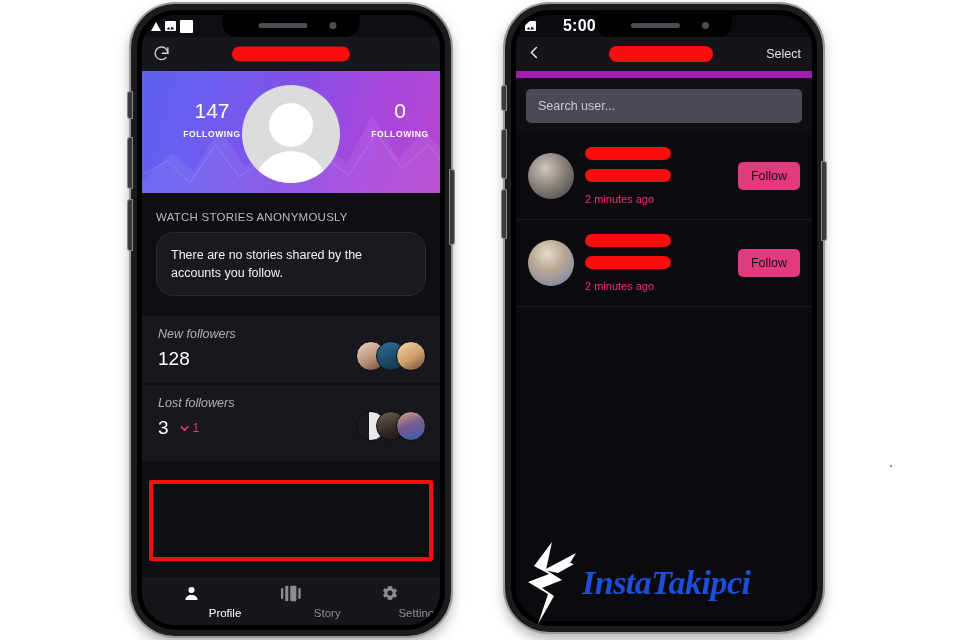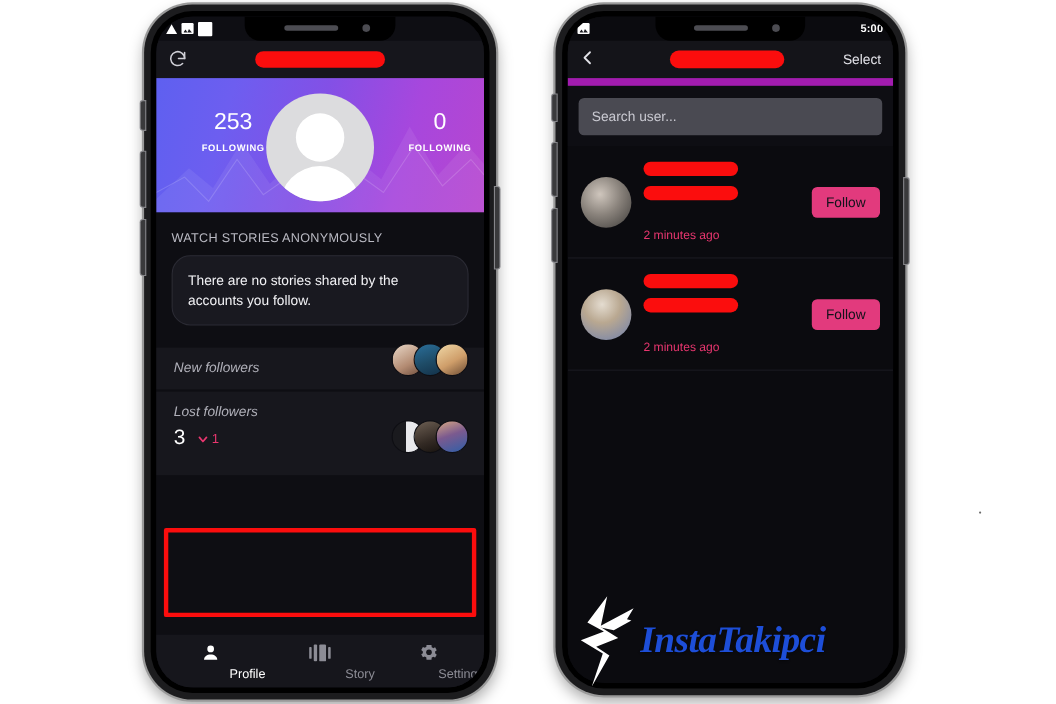--- a/index.html
+++ b/index.html
@@ -21,23 +21,23 @@
   .notch .speaker{position:absolute;top:8px;left:26%;width:36%;height:5px;
          border-radius:3px;background:#4c4c52;}
   .notch .cam{position:absolute;top:7px;right:17%;width:7px;height:7px;
          border-radius:50%;background:#4c4c52;}
   .btn-side{position:absolute;background:#3a3a3c;box-shadow:0 0 0 1px #86868a;}
   .btn-left{left:-3px;width:4px;border-radius:2px 0 0 2px;}
   .btn-right{right:-3px;width:4px;border-radius:0 2px 2px 0;}
 
   
   .statusbar{position:absolute;top:0;left:0;right:0;height:22px;z-index:20;
-             display:flex;align-items:center;justify-content:space-between;
+             display:flex;align-items:center;justify-content:flex-start;
              padding:0 9px;box-sizing:border-box;color:#fff;
-             font-size:10px;font-weight:bold;}
+             font-size:16px;font-weight:bold;gap:27px;}
   .sb-left{display:flex;align-items:center;gap:4px;}
   .sb-tri{width:0;height:0;border-left:5px solid transparent;
           border-right:5px solid transparent;border-bottom:9px solid #fff;}
   .sb-img{width:11px;height:10px;background:#fff;border-radius:1px;position:relative;}
   .sb-img:after{content:"";position:absolute;left:1.5px;bottom:1.5px;width:8px;height:4px;
           background:#1d1d22;clip-path:polygon(0 100%,28% 35%,48% 100%,66% 20%,100% 100%);}
   .sb-sq{width:13px;height:13px;background:#fff;border-radius:1px;}
   .sb-time{letter-spacing:.2px;}
 
   
@@ -105,21 +105,21 @@
   .rp-search{height:34px;border-radius:5px;background:#4a4a52;display:flex;align-items:center;
              padding:0 12px;color:#c9c9d1;font-size:12.5px;}
   .rp-list{flex:1;overflow:hidden;}
   .rp-item{display:flex;align-items:center;padding:14px 12px;gap:11px;
            border-bottom:1px solid #1b1b22;}
   .rp-ava{width:46px;height:46px;border-radius:50%;overflow:hidden;flex:none;position:relative;
           background:#5b5b5f;filter:blur(0.4px);}
   .rp-info{flex:1;min-width:0;}
   .rp-info .redact{display:block;height:13px;width:86px;border-radius:7px;}
   .rp-info .redact.two{margin-top:9px;width:86px;}
-  .rp-time{color:#e8366f;font-size:11px;margin-top:26px;}
+  .rp-time{color:#e8366f;font-size:11px;margin-top:11px;}
   .rp-follow{background:#e23a7d;color:#12121a;font-size:12.5px;border-radius:5px;
              padding:7px 13px;flex:none;}
 
   
   .wm{position:absolute;z-index:60;display:flex;align-items:center;gap:4px;pointer-events:none;}
   .wm-text{font-family:"Liberation Serif", serif;font-style:italic;font-weight:bold;
            color:#1d4ed8;font-size:34px;letter-spacing:-.5px;
            text-shadow:0 1px 2px rgba(0,0,0,.4);}
   .dot-mark{position:absolute;width:2px;height:2px;background:#6a6a6a;border-radius:50%;}
 </style>
@@ -165,38 +165,41 @@
             <span class="redact"></span>
           </div>
         </div>
 
         <div class="lp-hero">
           <svg viewBox="0 0 300 122" preserveAspectRatio="none">
             <path d="M0 110 L30 82 L52 100 L78 58 L104 96 L126 76 L150 104 L178 70 L206 92 L232 44 L258 88 L284 60 L300 78 L300 122 L0 122 Z" fill="rgba(255,255,255,0.07)"></path>
             <path d="M0 104 L26 90 L48 112 L74 74 L98 106 L124 88 L152 112 L180 84 L208 104 L236 62 L262 98 L288 74 L300 88" fill="none" stroke="rgba(255,255,255,0.16)" stroke-width="1"></path>
           </svg>
           <div class="lp-stat l">
-            <div class="num">253</div>
+            <div class="num">147</div>
             <div class="cap">FOLLOWING</div>
           </div>
           <div class="lp-stat r">
             <div class="num">0</div>
             <div class="cap">FOLLOWING</div>
           </div>
           <div class="lp-avatar">
             <div class="head"></div>
             <div class="body"></div>
           </div>
         </div>
 
         <div class="lp-section-title">WATCH STORIES ANONYMOUSLY</div>
         <div class="lp-card">There are no stories shared by the accounts you follow.</div>
 
         <div class="lp-row">
           <div class="lbl">New followers</div>
+          <div class="valrow">
+            <div class="val">128</div>
+          </div>
           <div class="stack">
             <div class="t" style="background:linear-gradient(150deg,#e9d8c8,#b38b72 60%,#6b4b3b);"></div>
             <div class="t" style="background:linear-gradient(160deg,#2a6f9b,#1e4b66 55%,#123048);"></div>
             <div class="t" style="background:linear-gradient(150deg,#f0d9a8,#cf9e6a 55%,#6a4a33);"></div>
           </div>
         </div>
 
         <div class="lp-row" style="margin-top:2px;padding-bottom:22px;">
           <div class="lbl">Lost followers</div>
           <div class="valrow">

